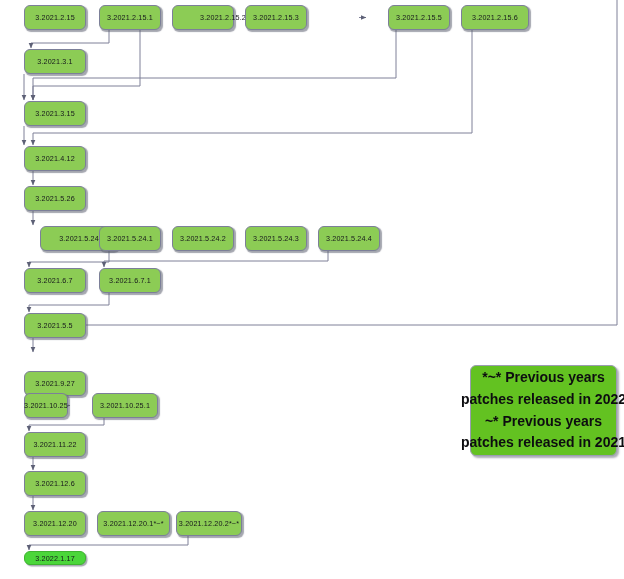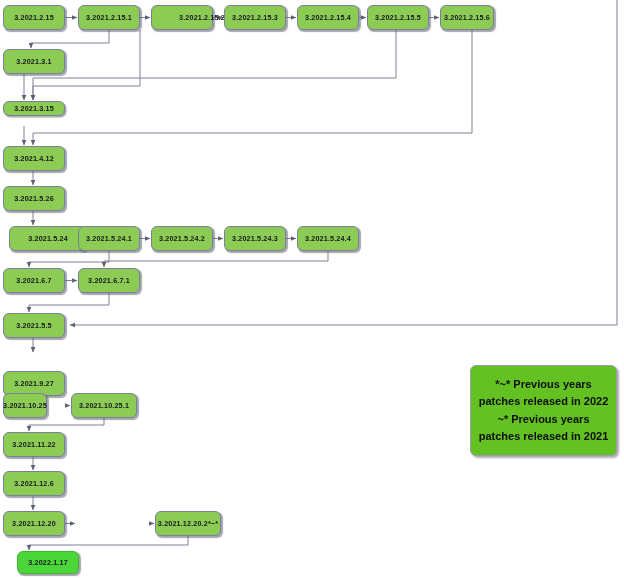--- a/index.html
+++ b/index.html
@@ -33,47 +33,48 @@
   }
 
   .node {
     position: absolute;
     box-sizing: border-box;
     background: #8ccc55;
     border: 1px solid #7c7f99;
     border-radius: 6px;
     color: #16171c;
     font-size: 7.2px;
-    font-weight: bold;
+    font-weight: normal;
     letter-spacing: 0.15px;
     display: flex;
     align-items: center;
     justify-content: center;
     text-align: center;
     box-shadow: 1.5px 1.5px 1px rgba(90,92,110,0.55);
     white-space: nowrap;
+    margin-left: 21px;
   }
   .node.current {
     background: #4bd63a;
     border: 1px solid #3fb330;
   }
 
   .legend {
     position: absolute;
     box-sizing: border-box;
     background: #63c221;
     border: 1px solid #9a9cb0;
     border-radius: 6px;
     box-shadow: 2px 2px 2px rgba(90,92,110,0.5);
     display: flex;
     flex-direction: column;
     align-items: center;
     justify-content: center;
     color: #0d0d10;
-    font-size: 11px;
+    font-size: 14px;
     font-weight: bold;
     line-height: 1.55;
     text-align: center;
     padding: 4px 6px;
   }
   .legend .lg-line { white-space: nowrap; }
 </style>
 </head>
 <body>
 
@@ -133,51 +134,51 @@
       <path d="M65,523.5 L75,523.5"></path>
       <path d="M149,523.5 L154,523.5"></path>
       <path d="M188,536 L188,545 L29,545 L29,550"></path>
     </g>
   </svg>
 
   <div class="node" style="left:3px;top:5px;width:62px;height:25px;">3.2021.2.15</div>
   <div class="node" style="left:78px;top:5px;width:62px;height:25px;">3.2021.2.15.1</div>
   <div class="node" style="left:151px;top:5px;width:62px;height:25px;padding-left:40px;">3.2021.2.15.2</div>
   <div class="node" style="left:224px;top:5px;width:62px;height:25px;">3.2021.2.15.3</div>
-  <div class="node" style="left:297px;top:5px;width:62px;height:25px;">3.2021.2.15.4</div>
   <div class="node" style="left:367px;top:5px;width:62px;height:25px;">3.2021.2.15.5</div>
-  <div class="node" style="left:440px;top:5px;width:54px;height:25px;">3.2021.2.15.6</div>
+  <div class="node" style="left:440px;top:5px;width:68px;height:25px;">3.2021.2.15.6</div>
 
   <div class="node" style="left:3px;top:49px;width:62px;height:25px;">3.2021.3.1</div>
-  <div class="node" style="left:3px;top:101px;width:62px;height:15px;">3.2021.3.15</div>
+  <div class="node" style="left:3px;top:101px;width:62px;height:25px;">3.2021.3.15</div>
   <div class="node" style="left:3px;top:146px;width:62px;height:25px;">3.2021.4.12</div>
   <div class="node" style="left:3px;top:186px;width:62px;height:25px;">3.2021.5.26</div>
 
-  <div class="node" style="left:9px;top:226px;width:78px;height:25px;text-align:right;">3.2021.5.24</div>
+  <div class="node" style="left:19px;top:226px;width:78px;height:25px;text-align:right;">3.2021.5.24</div>
   <div class="node" style="left:78px;top:226px;width:62px;height:25px;text-align:center;">3.2021.5.24.1</div>
   <div class="node" style="left:151px;top:226px;width:62px;height:25px;">3.2021.5.24.2</div>
   <div class="node" style="left:224px;top:226px;width:62px;height:25px;">3.2021.5.24.3</div>
   <div class="node" style="left:297px;top:226px;width:62px;height:25px;">3.2021.5.24.4</div>
 
   <div class="node" style="left:3px;top:268px;width:62px;height:25px;">3.2021.6.7</div>
   <div class="node" style="left:78px;top:268px;width:62px;height:25px;">3.2021.6.7.1</div>
 
   <div class="node" style="left:3px;top:313px;width:62px;height:25px;">3.2021.5.5</div>
   <div class="node" style="left:3px;top:371px;width:62px;height:25px;">3.2021.9.27</div>
 
   <div class="node" style="left:3px;top:393px;width:44px;height:25px;">3.2021.10.25</div>
   <div class="node" style="left:71px;top:393px;width:66px;height:25px;">3.2021.10.25.1</div>
 
   <div class="node" style="left:3px;top:432px;width:62px;height:25px;">3.2021.11.22</div>
   <div class="node" style="left:3px;top:471px;width:62px;height:25px;">3.2021.12.6</div>
 
   <div class="node" style="left:3px;top:511px;width:62px;height:25px;">3.2021.12.20</div>
+  <div class="node" style="left:76px;top:511px;width:73px;height:25px;">3.2021.12.20.1*~*</div>
   <div class="node" style="left:155px;top:511px;width:66px;height:25px;">3.2021.12.20.2*~*</div>
 
-  <div class="node current" style="left:17px;top:551px;width:62px;height:23px;">3.2022.1.17</div>
+  <div class="node current" style="left:3px;top:551px;width:62px;height:14px;">3.2022.1.17</div>
 
   <div class="legend" style="left:470px;top:365px;width:147px;height:91px;">
     <div class="lg-line">*~* Previous years</div>
     <div class="lg-line">patches released in 2022</div>
     <div class="lg-line">~* Previous years</div>
     <div class="lg-line">patches released in 2021</div>
   </div>
 
 </div>
 

